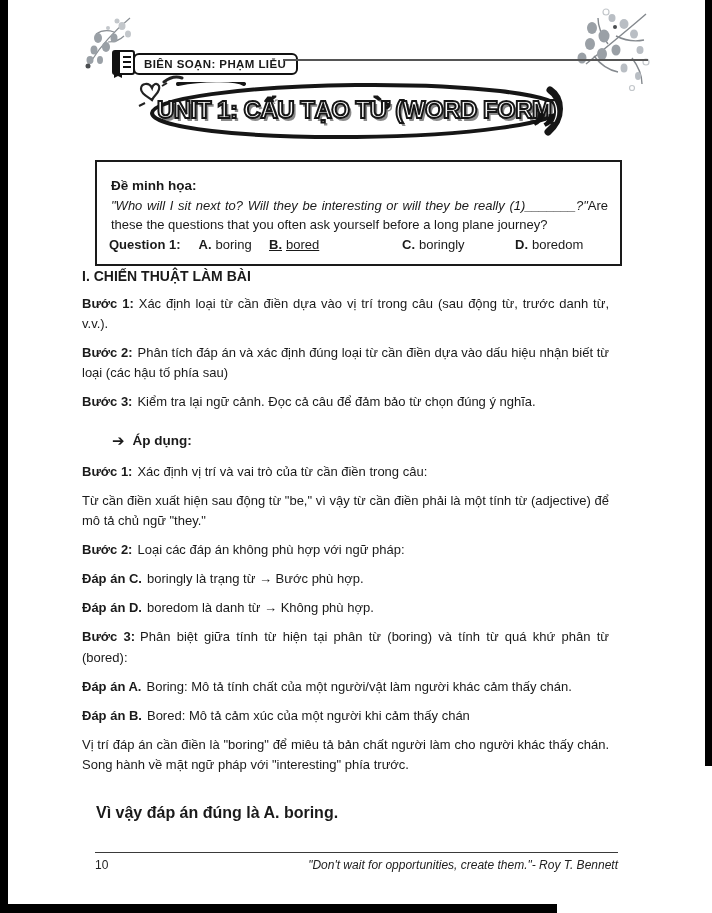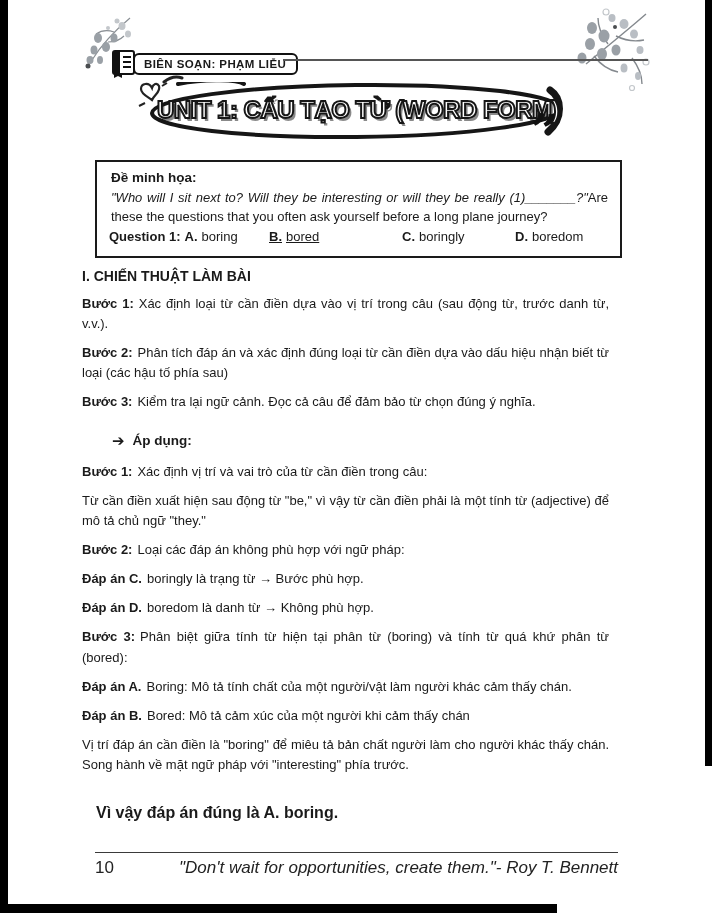--- a/index.html
+++ b/index.html
@@ -33,21 +33,21 @@
   }
   .heart-doodle{position:absolute;left:-12px;top:-8px;}
   .quote-doodle{
     position:absolute;left:382px;top:26px;font-size:46px;font-weight:bold;color:#111;
     font-family:"DejaVu Serif","Liberation Serif",serif;transform:rotate(6deg);line-height:1;
   }
 
   
   .example-box{
     position:absolute;left:95px;top:160px;width:527px;box-sizing:border-box;
-    border:2px solid #1a1a1a;background:#fff;padding:6px 12px 9px 12px;
+    border:2px solid #1a1a1a;background:#fff;padding:14px 12px 9px 12px;
     font-size:13px;line-height:1.42;
   }
   .example-label{font-weight:bold;font-size:13.5px;margin:0 0 2px 2px;}
   .example-quote{margin:0 0 1px 2px;text-align:justify;}
   .example-quote .it{font-style:italic;}
   .options-row{display:flex;margin-top:2px;white-space:nowrap;}
   .options-row b{margin-right:4px;}
   .opt-q{width:160px;}
   .opt-b{width:133px;text-decoration:underline;}
   .opt-c{width:113px;}
@@ -58,21 +58,21 @@
   .para{margin:0 0 9px 0;text-align:justify;}
   .para .lb{font-weight:bold;margin-right:5px;}
   .h-apply{margin:17px 0 9px 30px;font-weight:bold;font-size:13.5px;display:flex;align-items:center;}
   .h-apply .arr{margin-right:8px;font-size:15px;}
   .conclusion{margin:26px 0 0 14px;font-weight:bold;font-size:16px;}
 
   
   .footer{
     position:absolute;left:95px;top:852px;width:523px;border-top:1.5px solid #3a3a3a;
     padding-top:5px;display:flex;justify-content:space-between;align-items:flex-end;
-    font-size:17px;color:#222;
+    font-size:12px;color:#222;
   }
   .footer .quote{font-style:italic;}
 </style>
 </head>
 <body>
 
 <div class="bar bar-left"></div>
 <div class="bar bar-right"></div>
 <div class="bar bar-bottom"></div>
 
@@ -159,21 +159,21 @@
   <div class="title-text">UNIT 1: CẤU TẠO TỪ (WORD FORM)</div>
   <div class="quote-doodle">”</div>
 </div>
 
 <div class="example-box">
   <div class="example-label">Đề minh họa:</div>
   <div class="example-quote">
     <span class="it">"Who will I sit next to? Will they be interesting or will they be really (1)_______?"</span><span>Are these the questions that you often ask yourself before a long plane journey?</span>
   </div>
   <div class="options-row">
-    <span class="opt-q"><b style="margin-right: 4px;">Question 1:</b><b>A.</b><span>boring</span></span>
+    <span class="opt-q"><b style="margin-right: 18px;">Question 1:</b><b>A.</b><span>boring</span></span>
     <span class="opt-b"><b>B.</b><span>bored</span></span>
     <span class="opt-c"><b>C.</b><span>boringly</span></span>
     <span class="opt-d"><b>D.</b><span>boredom</span></span>
   </div>
 </div>
 
 <div class="main">
 
   <div class="h-section">I. CHIẾN THUẬT LÀM BÀI</div>
 

